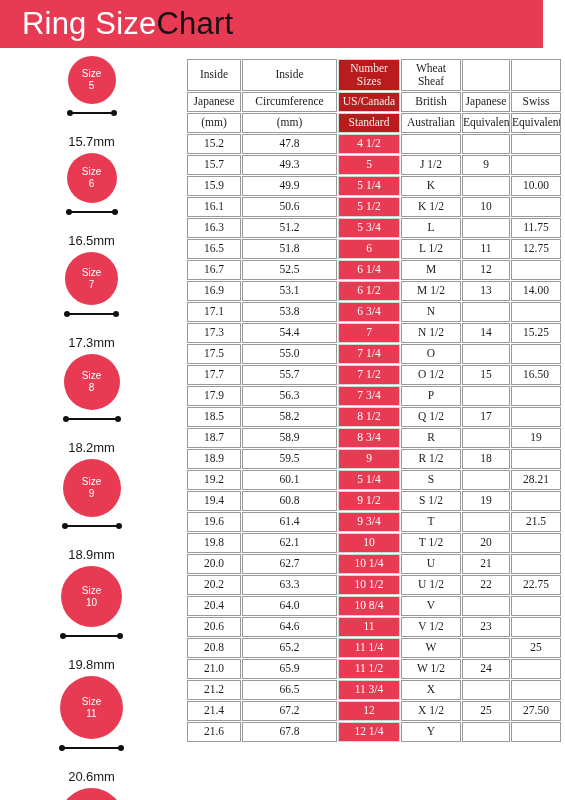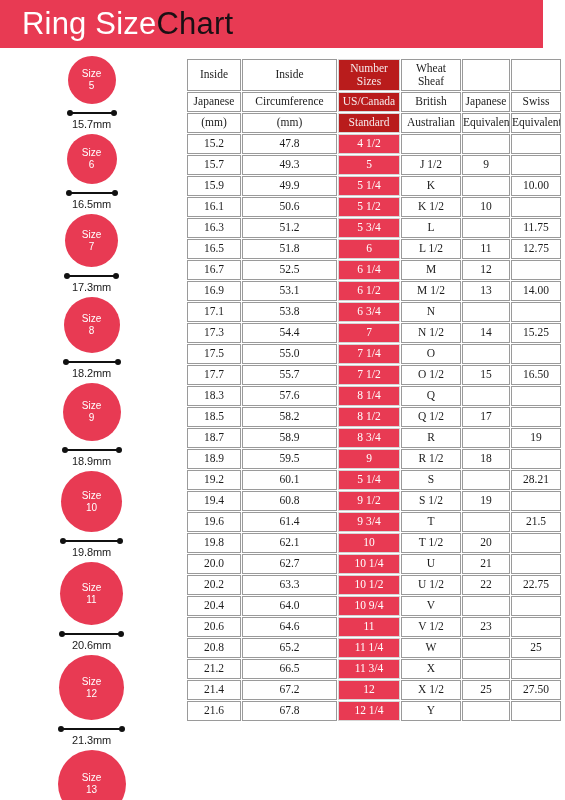--- a/index.html
+++ b/index.html
@@ -101,23 +101,23 @@
     position: absolute;
     width: 6px;
     height: 6px;
     border-radius: 50%;
     background: #111111;
     top: 0.5px;
   }
   .measure-bar .bar-dot.left  { left: -1px; }
   .measure-bar .bar-dot.right { right: -1px; }
   .measure-label {
-    font-size: 11px;
+    font-size: 13px;
     color: #1a1a1a;
-    margin-top: 2px;
+    margin-top: 18px;
     letter-spacing: -0.1px;
   }
 
   
   #size-table-wrap {
     position: absolute;
     left: 186px;
     top: 10px;
     width: 372px;
   }
@@ -419,24 +419,24 @@
           </tr>
           <tr>
             <td>17.7</td>
             <td>55.7</td>
             <td class="accent">7 1/2</td>
             <td>O 1/2</td>
             <td>15</td>
             <td>16.50</td>
           </tr>
           <tr>
-            <td>18.3</td>
-            <td>57.6</td>
-            <td class="accent">8 1/4</td>
-            <td>Q</td>
+            <td>17.9</td>
+            <td>56.3</td>
+            <td class="accent">7 3/4</td>
+            <td>P</td>
             <td></td>
             <td></td>
           </tr>
           <tr>
             <td>18.5</td>
             <td>58.2</td>
             <td class="accent">8 1/2</td>
             <td>Q 1/2</td>
             <td>17</td>
             <td></td>
@@ -501,40 +501,48 @@
             <td>20.2</td>
             <td>63.3</td>
             <td class="accent">10 1/2</td>
             <td>U 1/2</td>
             <td>22</td>
             <td>22.75</td>
           </tr>
           <tr>
             <td>20.4</td>
             <td>64.0</td>
-            <td class="accent">10 9/4</td>
+            <td class="accent">10 8/4</td>
             <td>V</td>
             <td></td>
             <td></td>
           </tr>
           <tr>
             <td>20.6</td>
             <td>64.6</td>
             <td class="accent">11</td>
             <td>V 1/2</td>
             <td>23</td>
             <td></td>
           </tr>
           <tr>
             <td>20.8</td>
             <td>65.2</td>
             <td class="accent">11 1/4</td>
             <td>W</td>
             <td></td>
             <td>25</td>
+          </tr>
+          <tr>
+            <td>21.0</td>
+            <td>65.9</td>
+            <td class="accent">11 1/2</td>
+            <td>W 1/2</td>
+            <td>24</td>
+            <td></td>
           </tr>
           <tr>
             <td>21.2</td>
             <td>66.5</td>
             <td class="accent">11 3/4</td>
             <td>X</td>
             <td></td>
             <td></td>
           </tr>
           <tr>

